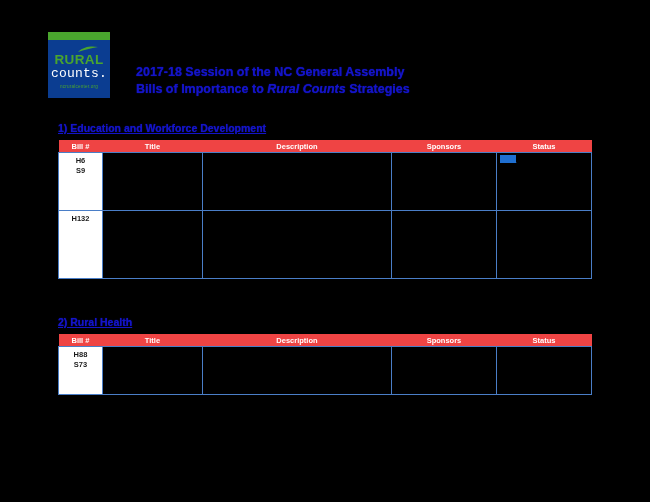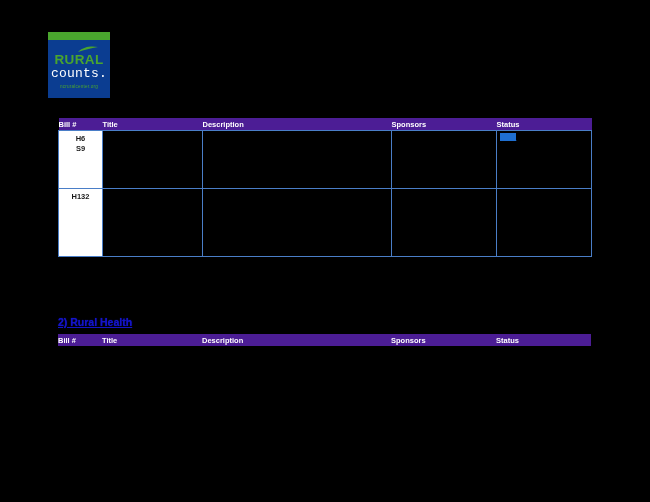--- a/index.html
+++ b/index.html
@@ -116,27 +116,27 @@
 
   
   .bill-table {
     margin-left: 58px;
     width: 533px;
     border-collapse: collapse;
     table-layout: fixed;
     background: #000000;
   }
   .bill-table th {
-    background: #4c1d95;
+    background: #ef4444;
     color: #ffffff;
     font-size: 7.5px;
     font-weight: bold;
     height: 12px;
     padding: 0;
-    text-align: left;
+    text-align: center;
     border: none;
   }
   .bill-table td {
     border: 1.4px solid #4a7ec7;
     background: #000000;
     padding: 2px 3px;
     vertical-align: top;
     font-size: 6px;
     color: #000000;
     overflow: hidden;
@@ -188,24 +188,31 @@
     <div class="logo-swoosh">
       <svg width="20" height="7" viewBox="0 0 20 7">
         <path d="M0 6 C6 0, 14 0, 20 1 C13 2, 6 4, 0 6 Z" fill="#4aa52e"></path>
       </svg>
     </div>
     <div class="logo-rural">RURAL</div>
     <div class="logo-counts">counts.</div>
     <div class="logo-url">ncruralcenter.org</div>
   </div>
 
+  <div class="title-block">
+    <div class="title-line1">2017-18 Session of the NC General Assembly</div>
+    <div class="title-line2">
+      <span>Bills of Importance to </span><span class="em">Rural Counts</span><span> Strategies</span>
+    </div>
+  </div>
 
 </div>
 
 <div class="section section-1">
+  <div class="section-heading">1) Education and Workforce Development</div>
 
   <table class="bill-table">
     <colgroup>
       <col class="col-bill">
         <col class="col-title">
         <col class="col-desc">
         <col class="col-spons">
         <col class="col-status">
     </colgroup>
     <thead>
@@ -271,15 +278,33 @@
     <thead>
       <tr>
         <th>Bill #</th>
         <th>Title</th>
         <th>Description</th>
         <th>Sponsors</th>
         <th>Status</th>
       </tr>
     </thead>
     <tbody>
+      <tr class="row-tall-d">
+        <td class="billnum">
+          <div>H88</div>
+          <div>S73</div>
+        </td>
+        <td>
+            <span class="redacted"></span>
+          </td>
+        <td>
+            <span class="redacted"></span>
+          </td>
+        <td>
+            <span class="redacted"></span>
+          </td>
+        <td>
+            <span class="redacted"></span>
+          </td>
+      </tr>
     </tbody>
   </table>
 </div>
 
 </body></html>

